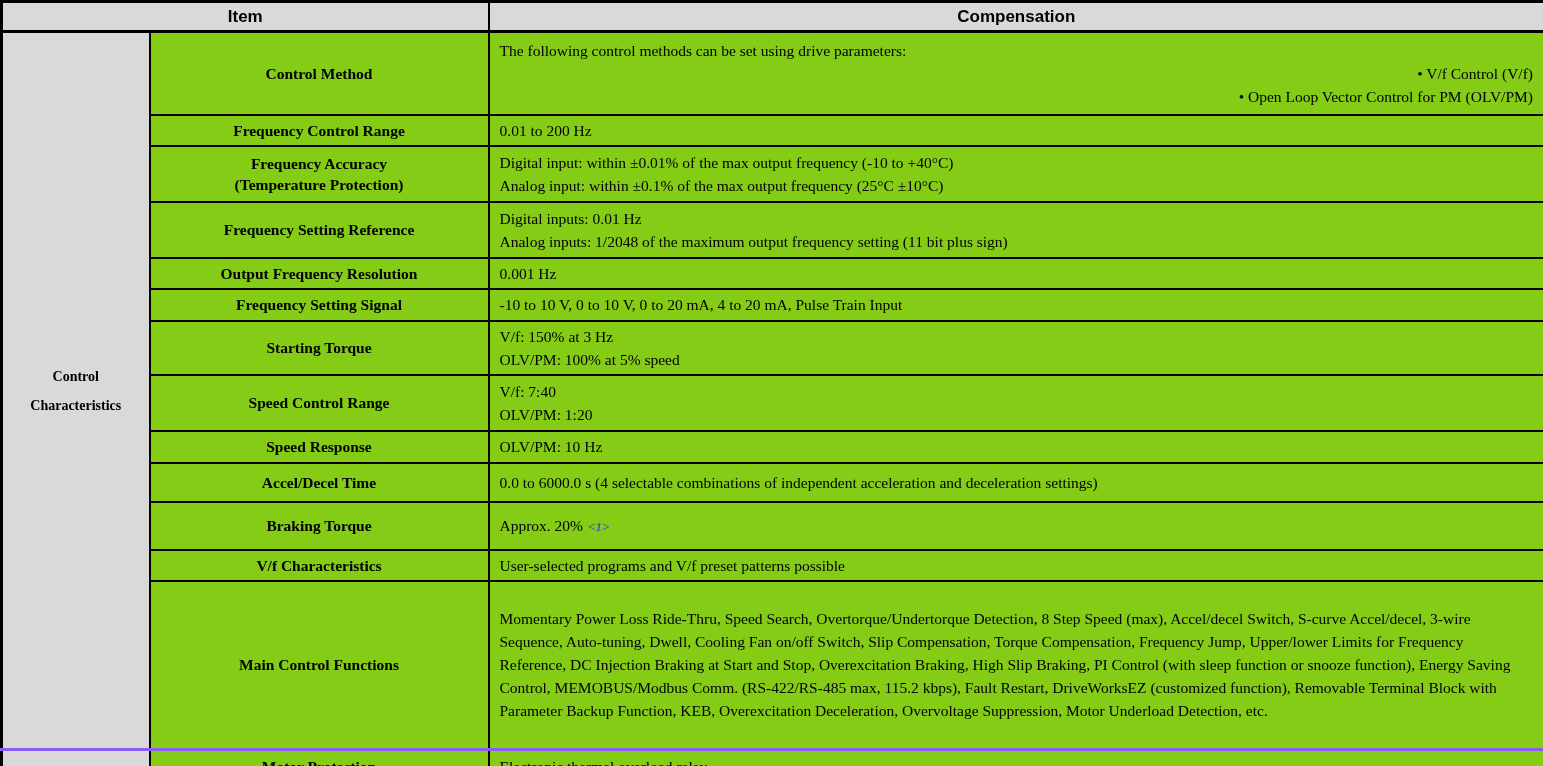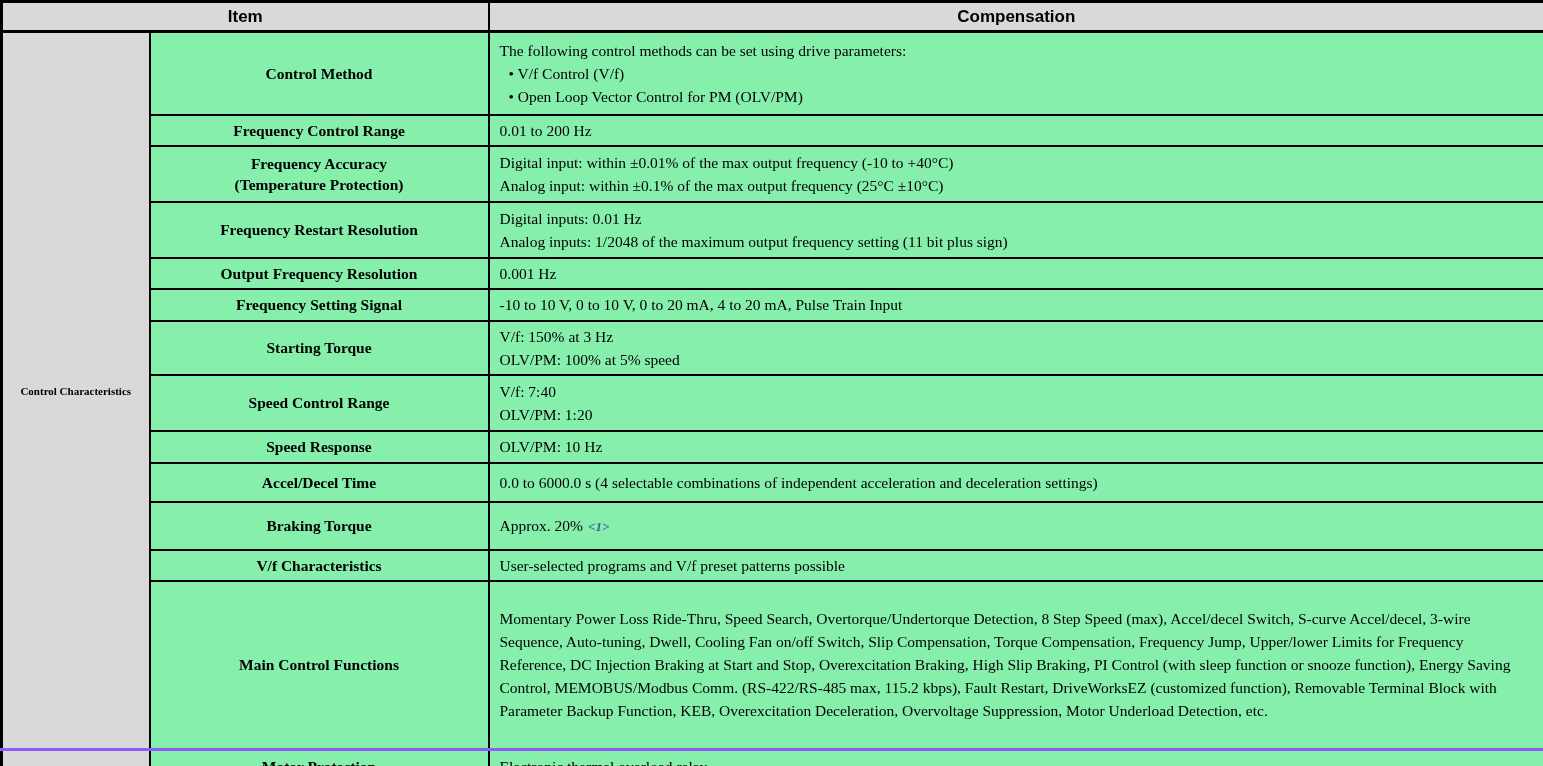--- a/index.html
+++ b/index.html
@@ -26,48 +26,49 @@
     font-weight: bold;
     font-size: 17px;
     vertical-align: middle;
     border-bottom: 3px solid #000000;
     padding: 0;
   }
   .group-cell {
     background: #d9d9d9;
     font-family: "Liberation Serif", serif;
     font-weight: bold;
-    font-size: 11px;
-    line-height: 22px;
+    font-size: 14px;
+    line-height: 29px;
     text-align: center;
     vertical-align: middle;
     padding: 2px 6px;
   }
   .item-cell {
-    background: #86efac;
+    background: #84cc16;
     font-family: "Liberation Serif", serif;
     font-weight: bold;
     font-size: 15.5px;
     line-height: 21px;
     text-align: center;
     vertical-align: middle;
     padding: 2px 6px;
   }
   .spec-cell {
-    background: #86efac;
+    background: #84cc16;
     font-family: "Liberation Serif", serif;
     font-size: 15.5px;
     line-height: 23px;
     text-align: left;
     vertical-align: middle;
     padding: 3px 10px;
     color: #000000;
   }
   .bullet {
     padding-left: 9px;
+    text-align: right;
   }
   tr.section-start td {
     border-top: 3px solid #8b5cf6;
     margin-top: 36px;
   }
   .footnote {
     color: #3a5fa5;
     font-style: italic;
     font-weight: bold;
     font-size: 13px;
@@ -110,21 +111,21 @@
       <td class="item-cell">
         <div>Frequency Accuracy</div>
         <div>(Temperature Protection)</div>
       </td>
       <td class="spec-cell">
         <div>Digital input: within ±0.01% of the max output frequency (-10 to +40°C)</div>
         <div>Analog input: within ±0.1% of the max output frequency (25°C ±10°C)</div>
       </td>
     </tr>
     <tr style="height:56px">
-      <td class="item-cell">Frequency Restart Resolution</td>
+      <td class="item-cell">Frequency Setting Reference</td>
       <td class="spec-cell">
         <div>Digital inputs: 0.01 Hz</div>
         <div>Analog inputs: 1/2048 of the maximum output frequency setting (11 bit plus sign)</div>
       </td>
     </tr>
     <tr style="height:31px">
       <td class="item-cell">Output Frequency Resolution</td>
       <td class="spec-cell">
         <div>0.001 Hz</div>
       </td>

